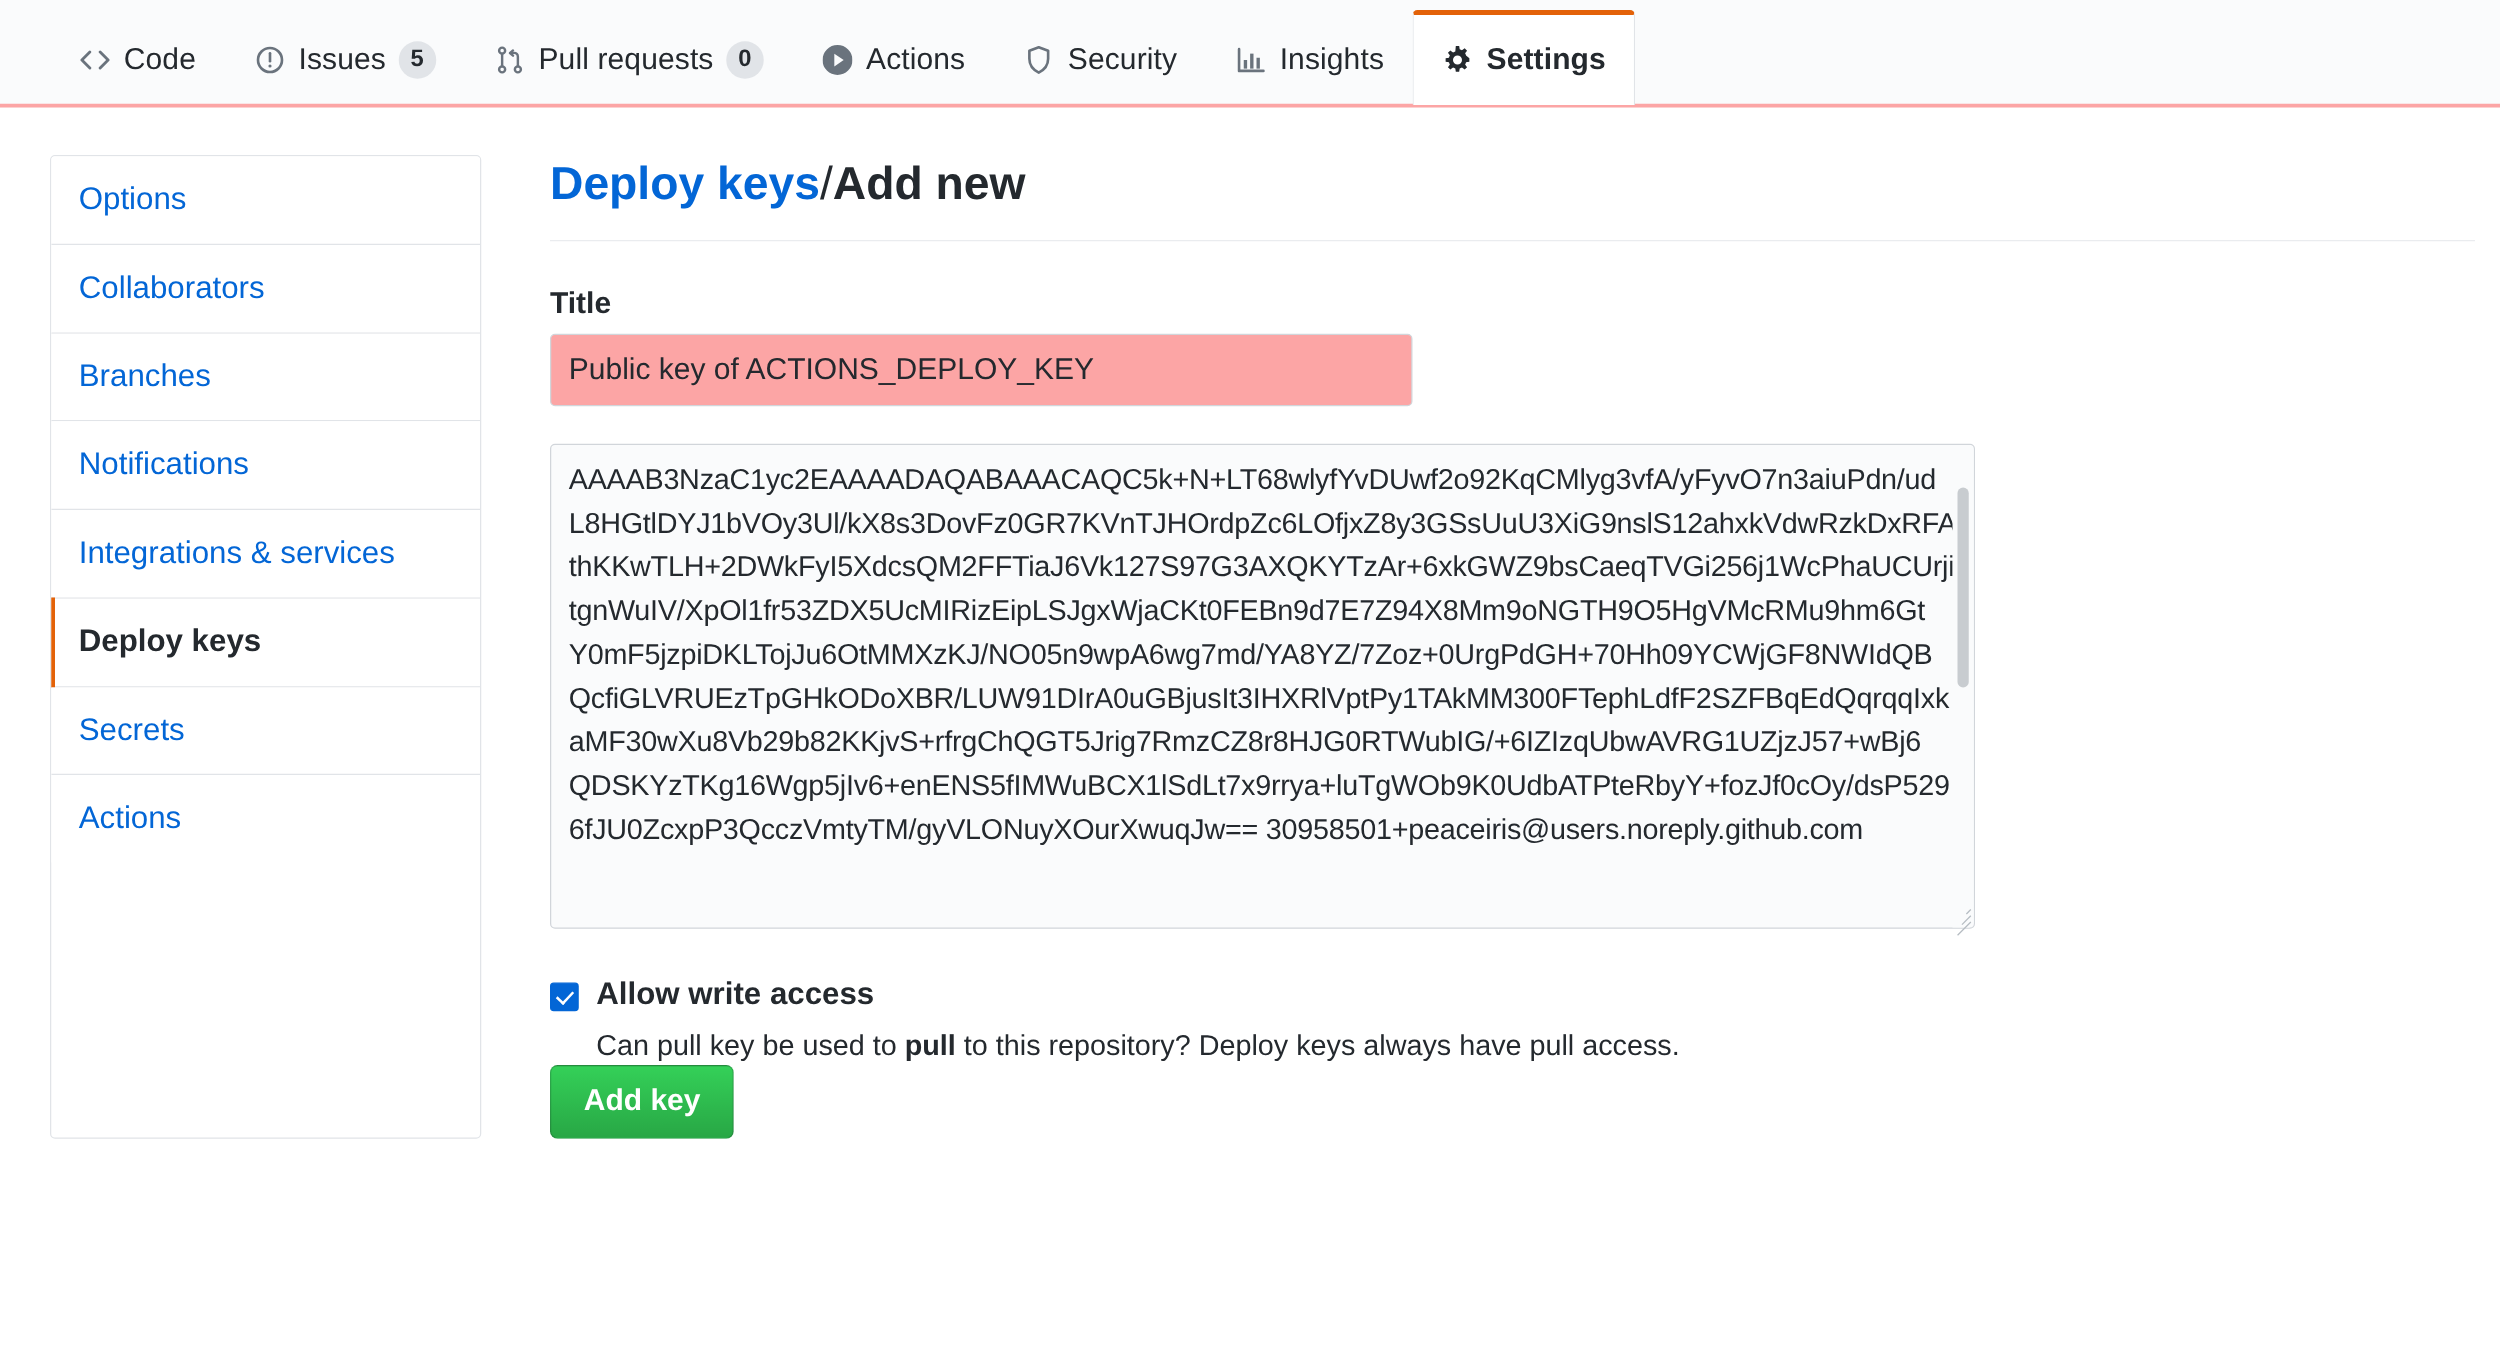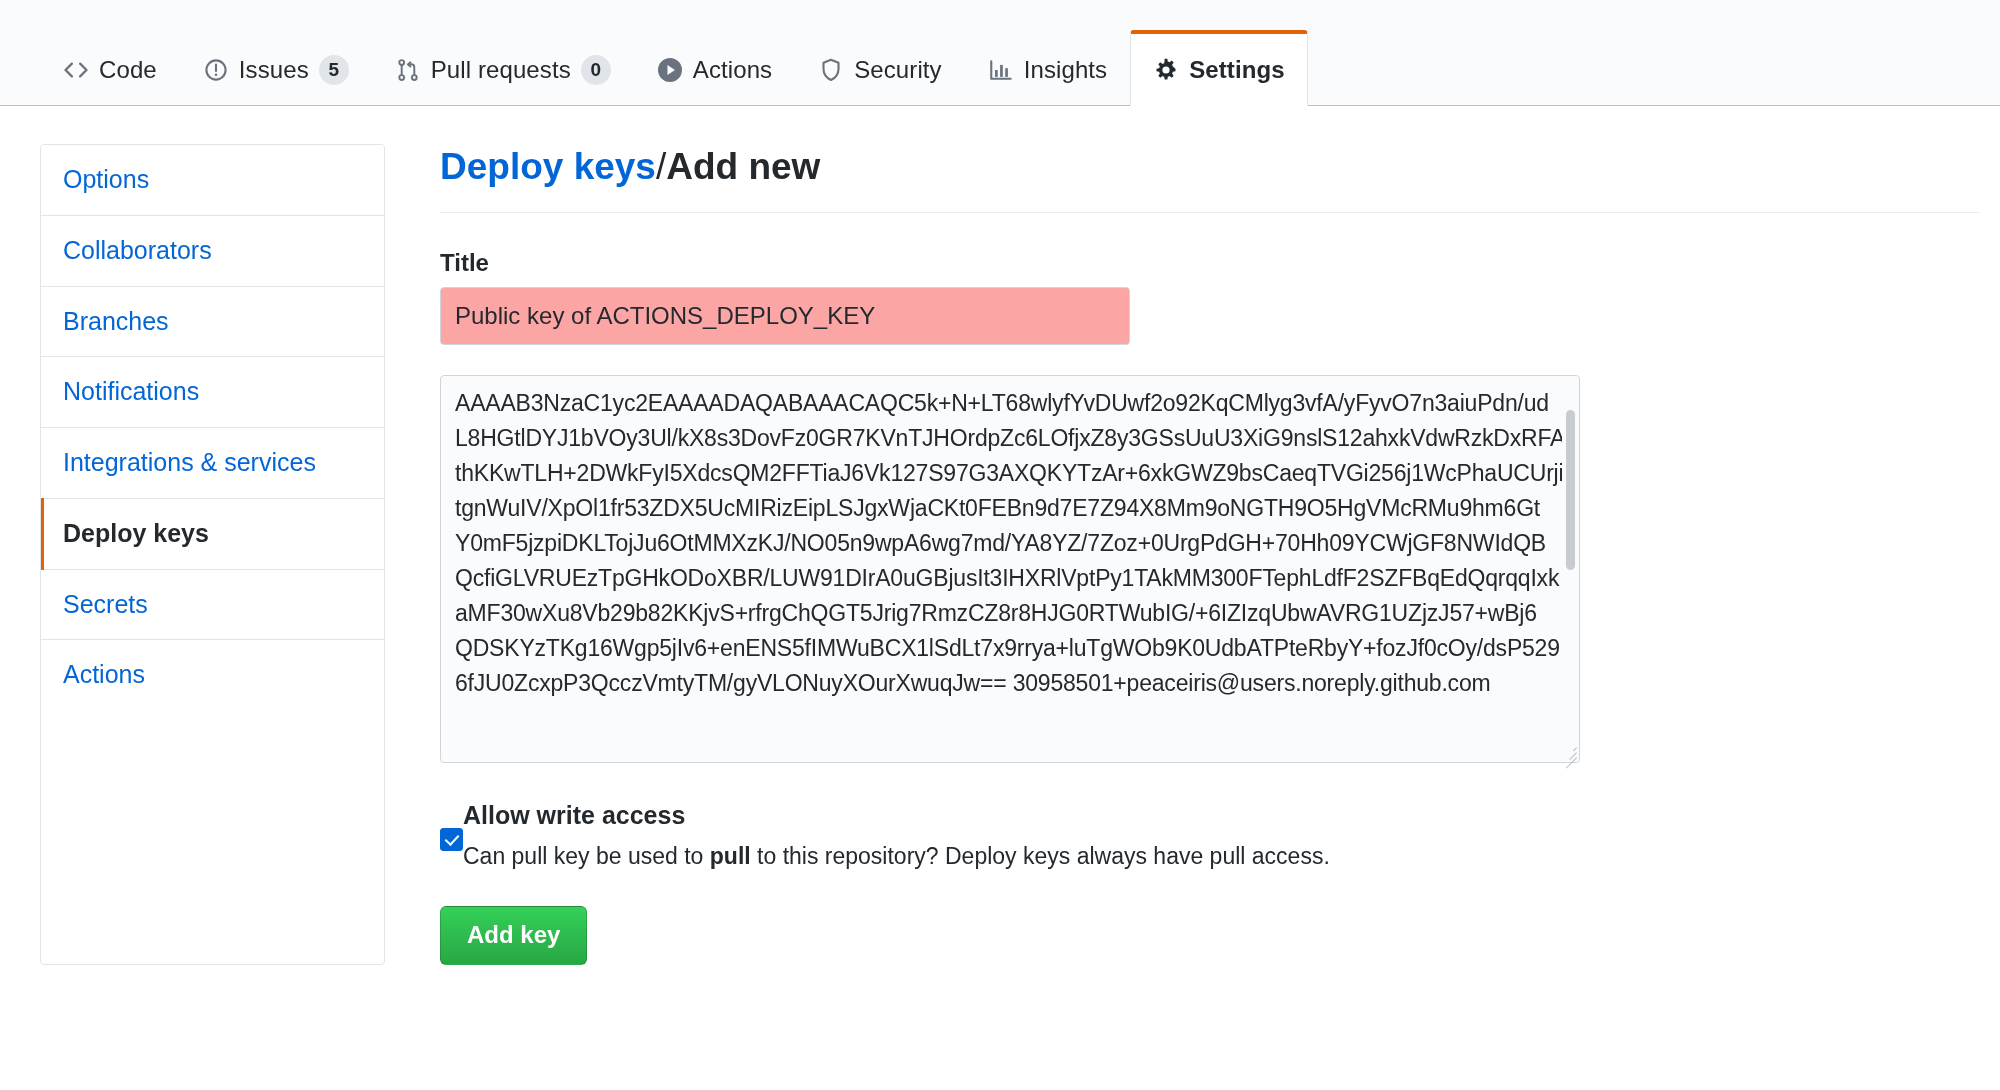--- a/index.html
+++ b/index.html
@@ -8,23 +8,23 @@
     width: 2000px; height: 1090px;
     background: #ffffff;
     font-family: "Liberation Sans", sans-serif;
     color: #24292e;
     -webkit-font-smoothing: antialiased;
   }
 
   
   .repo-nav {
     position: relative;
-    height: 106px;
+    height: 86px;
     background: #fafbfc;
-    border-bottom: 1px solid #fca5a5;
+    border-bottom: 3px solid #fca5a5;
     display: flex;
     align-items: flex-end;
     padding-left: 40px;
   }
   .nav-item {
     display: flex;
     align-items: center;
     gap: 10px;
     height: 72px;
     padding: 0 22px;
@@ -212,21 +212,22 @@
     background: #b5bcc2;
     display: block;
   }
   .resize-grip i:nth-child(1) { bottom: 3px; width: 15px; transform: rotate(-45deg); transform-origin: right bottom; }
   .resize-grip i:nth-child(2) { bottom: 8px; width: 10px; transform: rotate(-45deg); transform-origin: right bottom; }
   .resize-grip i:nth-child(3) { bottom: 13px; width: 5px; transform: rotate(-45deg); transform-origin: right bottom; }
 
   
   .checkbox-row {
     display: flex;
-    align-items: center;
+    align-items: flex-start;
+    gap: 14px;
     margin-top: 36px;
   }
   .cbx {
     width: 23px; height: 23px;
     flex: 0 0 auto;
     border-radius: 3px;
     background: #0366d6;
     border: 1px solid #0366d6;
     position: relative;
     margin-top: 7px;
@@ -254,21 +255,20 @@
     font-size: 23px;
     color: #24292e;
     display: block;
     margin-top: 7px;
     line-height: 1.4;
   }
   .cbx-note b { font-weight: 700; }
 
   
   .btn-primary {
-    margin-top: 34px;
     margin-left: 0;
     display: inline-block;
     padding: 14px 26px;
     font-size: 24px;
     font-weight: 600;
     color: #ffffff;
     background: linear-gradient(#34d058, #28a745);
     border: 1px solid rgba(27,31,35,0.2);
     border-radius: 6px;
     cursor: pointer;

